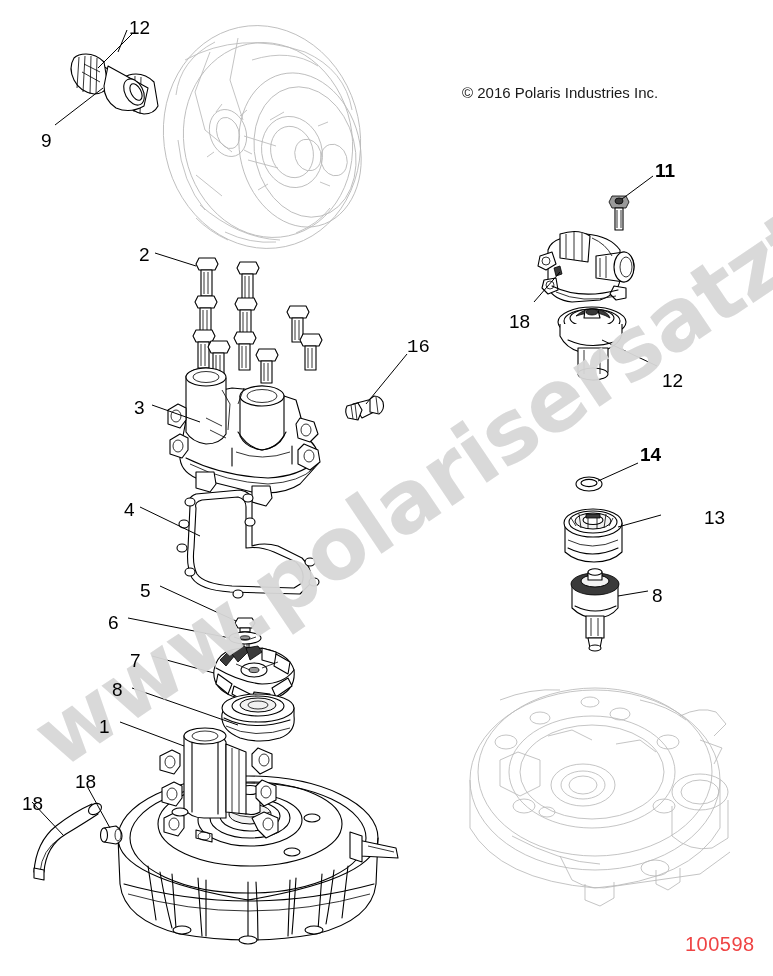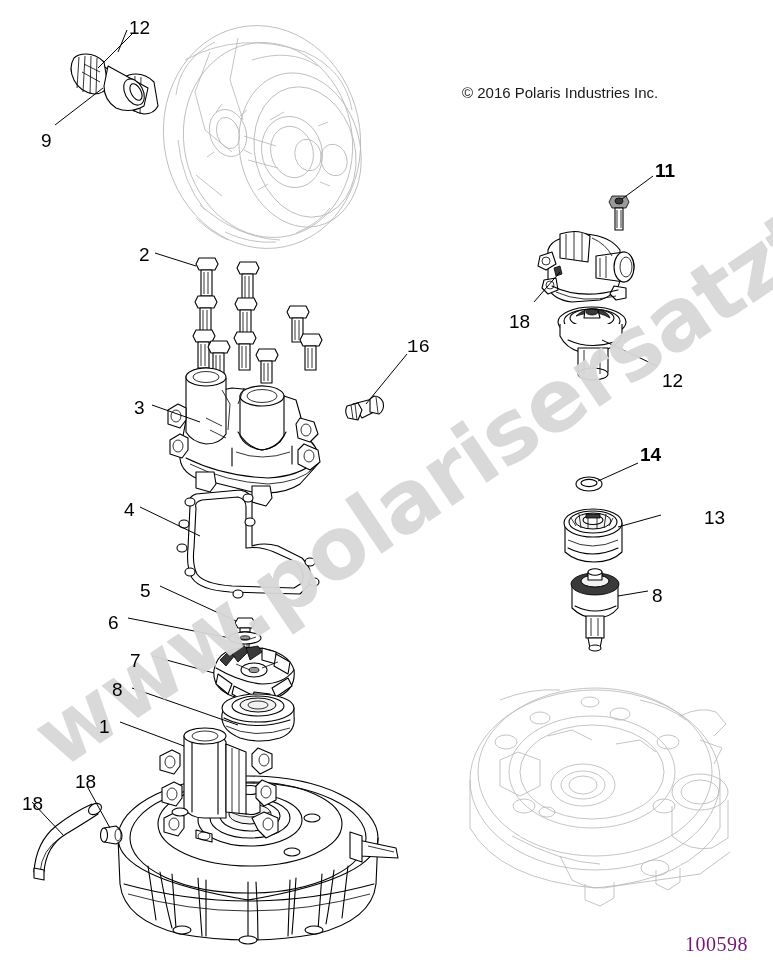--- a/index.html
+++ b/index.html
@@ -49,23 +49,23 @@
     font-family:"Liberation Sans",sans-serif;
     font-size:15px;
     color:#1a1a1a;
     white-space:nowrap;
     z-index:9;
     text-align:right;
   }
   #partnumber{
     position:absolute;
     left:685px; top:933px;
-    font-family:Liberation Serif, serif;
+    font-family:Liberation Sans, sans-serif;
     font-size:20px;
-    color:#701a75;
+    color:#ef4444;
     letter-spacing:.5px;
     white-space:nowrap;
     z-index:9;
   }
 </style>
 </head>
 <body>
 
 <div id="page">
 

